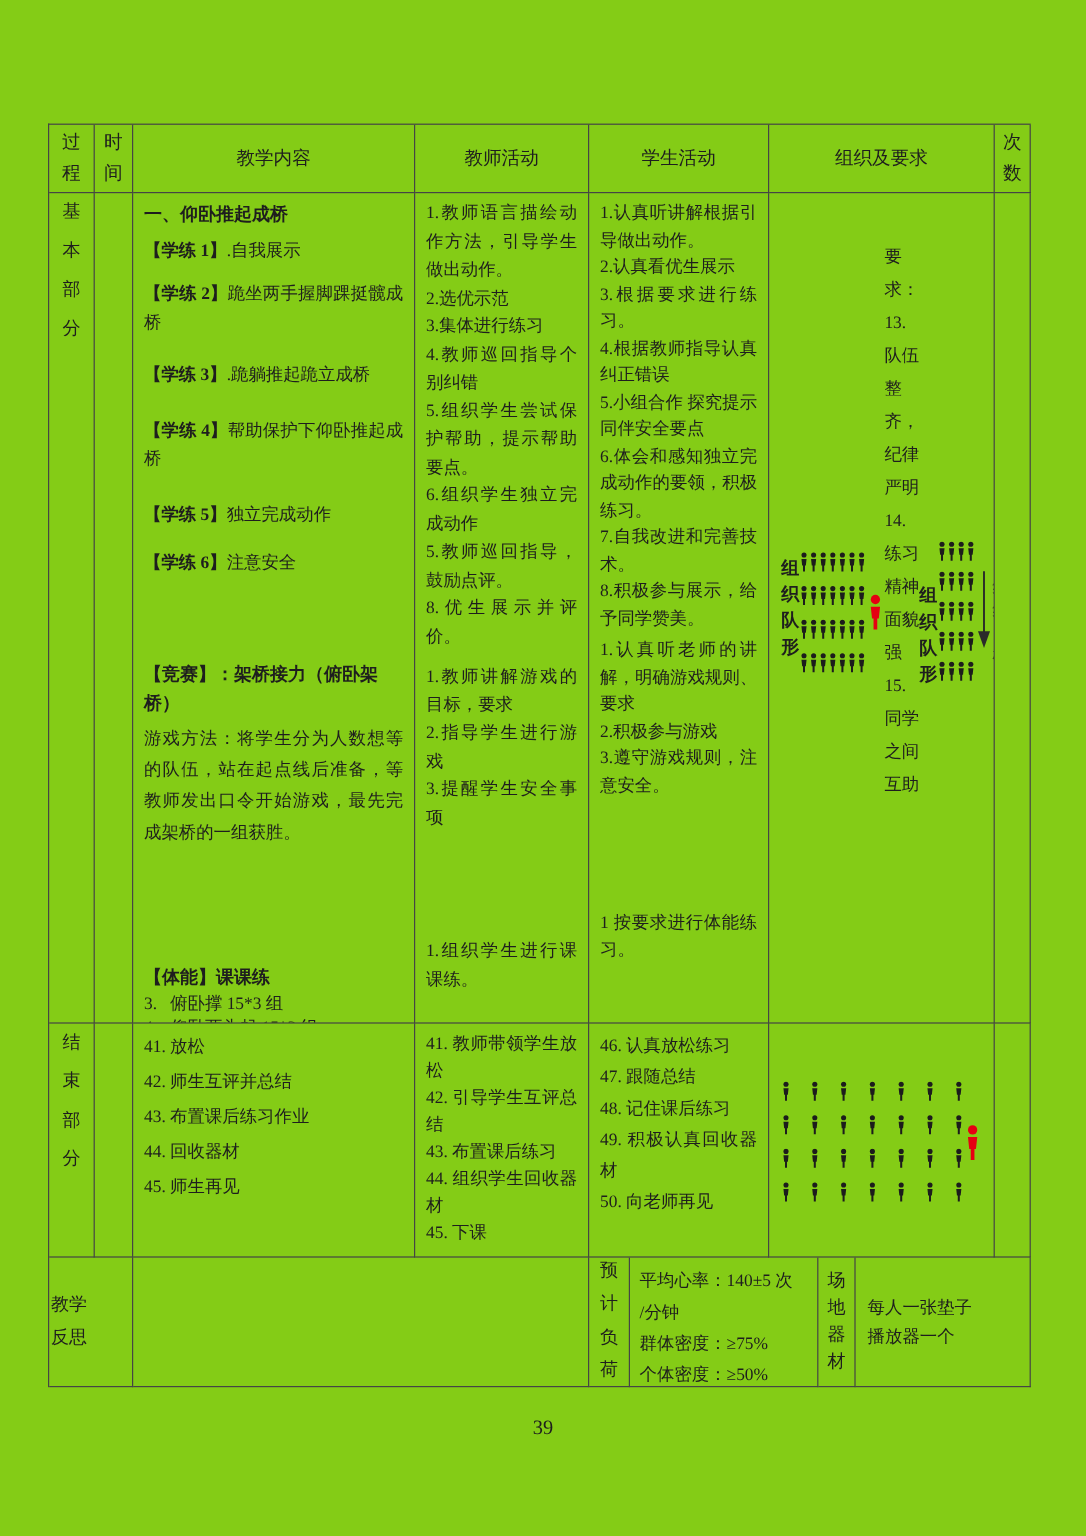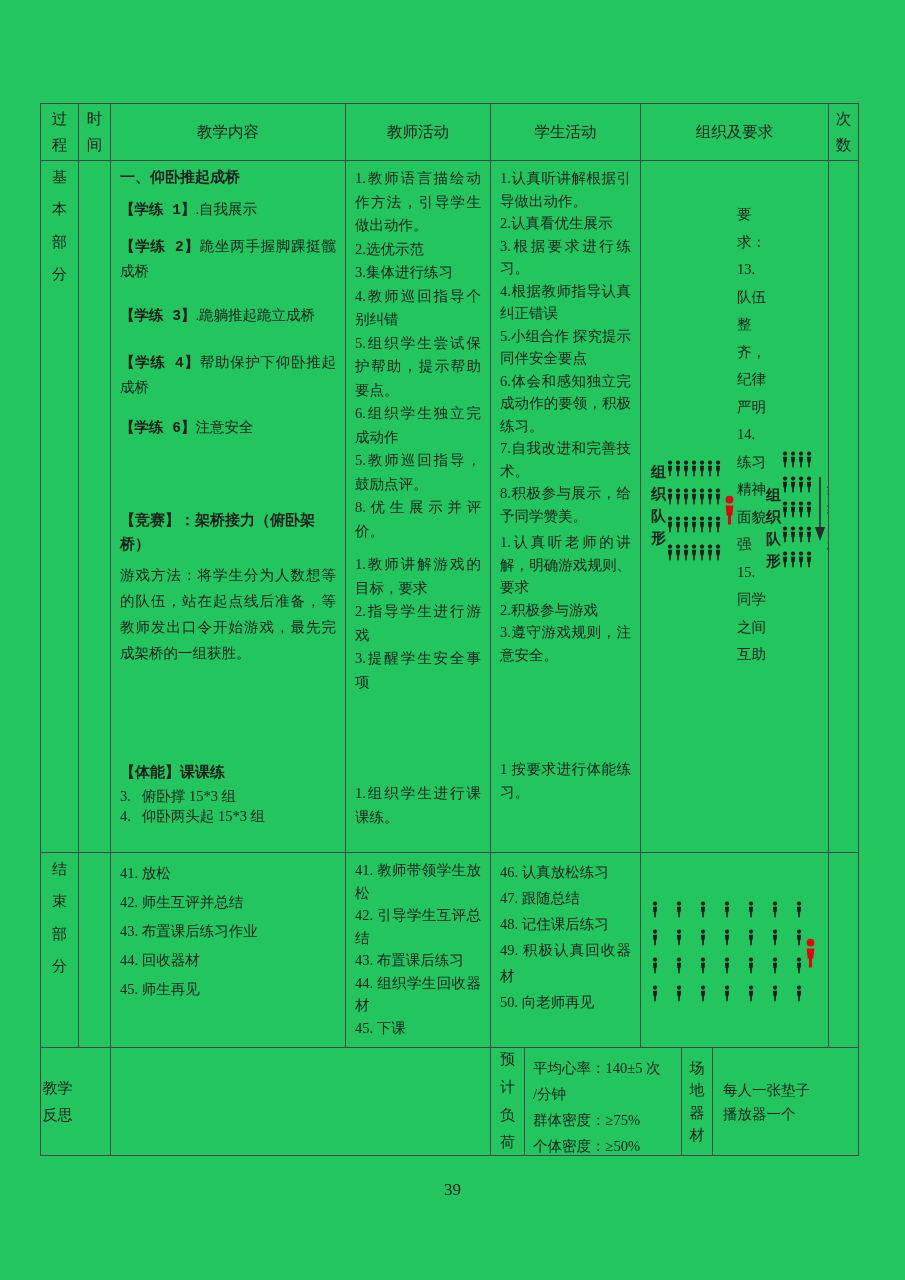--- a/index.html
+++ b/index.html
@@ -3,21 +3,21 @@
 <meta charset="utf-8">
 <style>
   :root{
     --border:#454545;
     --ink:#1e1e1e;
     --fig:#1c1c1c;
     --leader:#e60012;
   }
   html,body{margin:0;padding:0;background:#ffffff;}
   .sheet{
-    position:relative;width:905px;height:1280px;background:#22c55e;
+    position:relative;width:905px;height:1280px;background:#84cc16;
     font-family:"Liberation Serif","DejaVu Serif",serif;color:var(--ink);
     overflow:hidden;
   }
   .doc-table{
     position:absolute;left:40px;top:103px;width:818px;
     border-top:1.5px solid var(--border);border-left:1.5px solid var(--border);
   }
   .trow{display:flex;}
   .cell{
     box-sizing:border-box;border-right:1.5px solid var(--border);
@@ -25,21 +25,21 @@
   }
   .rh{height:57px}.rb{height:692px}.re{height:195px}.rf{height:108px}
   .c1{width:38px}.c2{width:32px}.c3{width:235px}.c4{width:145px}.c5{width:150px}.c6{width:188px}.c7{width:30px}
   .f1{width:70px}.f2{width:380px}.f3{width:34px}.f4{width:157px}.f5{width:31px}.f6{width:146px}
   .hcell{display:flex;align-items:center;justify-content:center;font-size:15.5px;}
   .vert{width:1.1em;word-break:break-all;text-align:center;}
   .lh17{line-height:1.7;}
   .stage-cell{display:flex;justify-content:center;}
   .stage{font-size:15px;line-height:2.15;}
   .pad{padding:6px 9px;}
-  .hd{font-weight:700;font-family:Liberation Mono, monospace;}
+  .hd{font-weight:700;font-family:Liberation Serif, serif;}
   .title-line{font-size:15px;line-height:24px;}
   .drill{font-size:14.5px;line-height:24px;text-align:justify;}
   .para{font-size:14.5px;line-height:26px;text-align:justify;}
   .fit-item{font-size:14.5px;line-height:20px;white-space:pre-wrap;}
   .t-step{font-size:14.5px;line-height:23.5px;text-align:justify;}
   .s-step{font-size:14.5px;line-height:22.5px;text-align:justify;}
   .e-step{font-size:14.5px;line-height:29px;}
   .e-step-t{font-size:14.5px;line-height:22.5px;text-align:justify;}
   .org-cell{padding:6px 10px;display:flex;flex-direction:row;align-items:center;}
   .org-title{font-size:15px;line-height:22px;text-align:center;}
@@ -99,20 +99,21 @@
           <span class="vert stage">基本部分</span>
         </div>
       <div class="cell c2"></div>
 
       <div class="cell c3 pad">
         <div class="title-line hd">一、仰卧推起成桥</div>
         <div class="drill" style="margin-top:6px"><span class="hd">【学练 1】</span><span>.自我展示</span></div>
         <div class="drill" style="margin-top:12px"><span class="hd">【学练 2】</span><span>跪坐两手握脚踝挺髋成桥</span></div>
         <div class="drill" style="margin-top:20px"><span class="hd">【学练 3】</span><span>.跪躺推起跪立成桥</span></div>
         <div class="drill" style="margin-top:22px"><span class="hd">【学练 4】</span><span>帮助保护下仰卧推起成桥</span></div>
+        <div class="drill" style="margin-top:22px"><span class="hd">【学练 5】</span><span>独立完成动作</span></div>
         <div class="drill" style="margin-top:16px"><span class="hd">【学练 6】</span><span>注意安全</span></div>
         <div class="title-line hd" style="margin-top:70px">【竞赛】：架桥接力（俯卧架桥）</div>
         <div class="para" style="margin-top:4px">游戏方法：将学生分为人数想等的队伍，站在起点线后准备，等教师发出口令开始游戏，最先完成架桥的一组获胜。</div>
         <div class="title-line hd" style="margin-top:96px">【体能】课课练</div>
         <div class="fit-item">3.   俯卧撑 15*3 组</div>
         <div class="fit-item">4.   仰卧两头起 15*3 组</div>
       </div>
 
       <div class="cell c4 pad">
         <div class="t-step">1.教师语言描绘动作方法，引导学生做出动作。</div>

